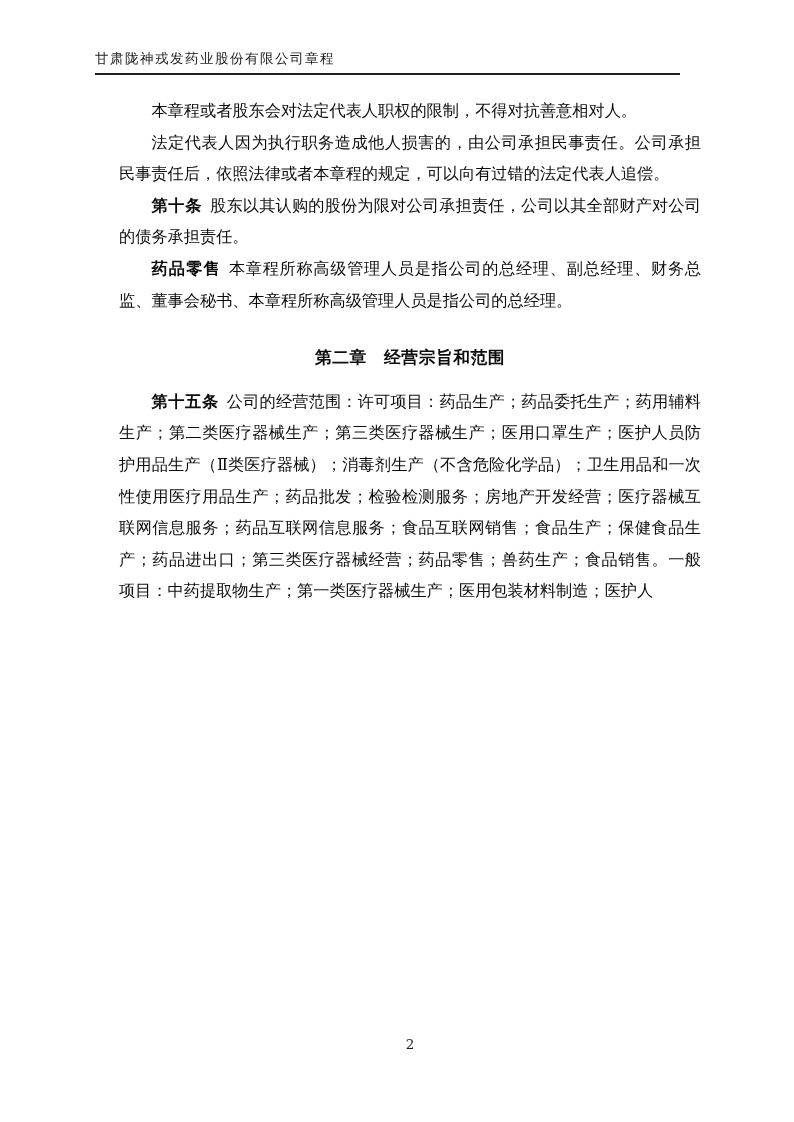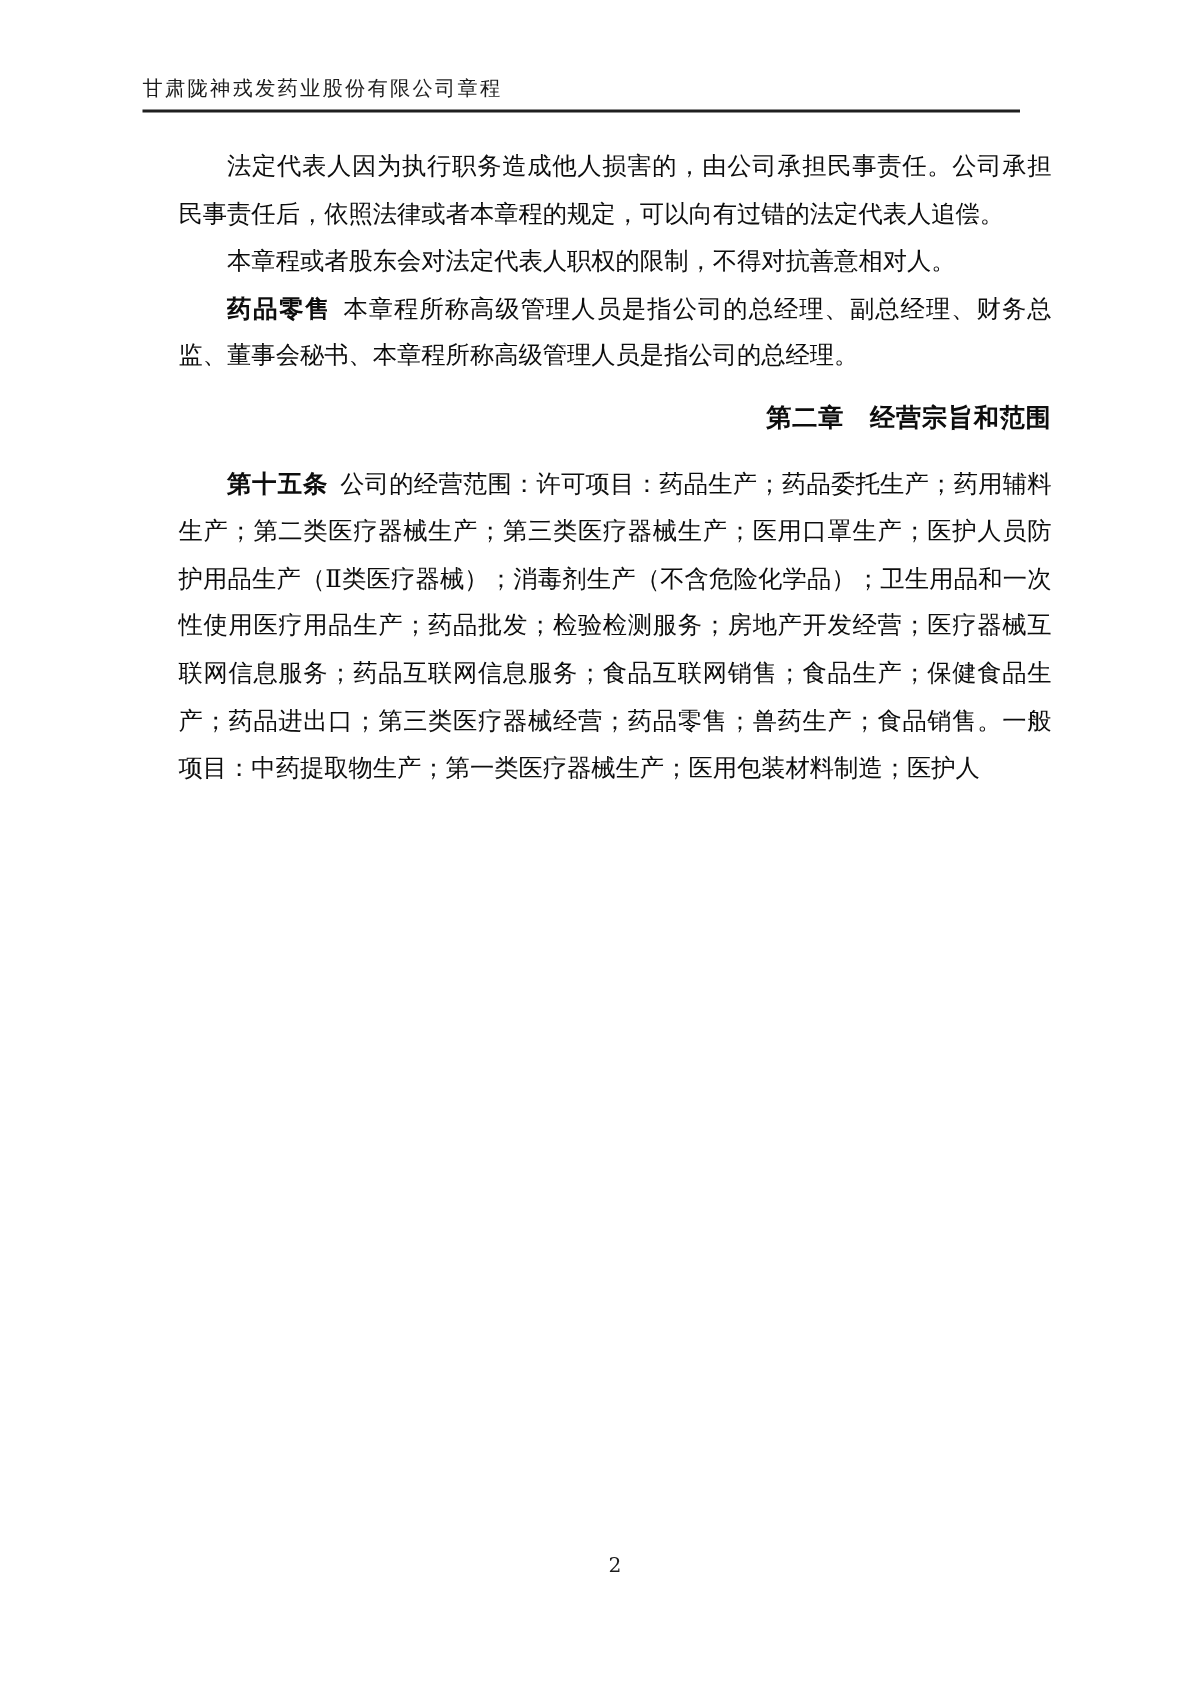--- a/index.html
+++ b/index.html
@@ -54,23 +54,23 @@
     margin: 0;
     text-indent: 2em;
   }
   .article-label {
     font-weight: 700;
     font-family: "DejaVu Sans", "Liberation Sans", sans-serif;
     margin-right: 8px;
     letter-spacing: 0.5px;
   }
   .chapter-heading {
-    margin: 10px 0 12px 0;
+    margin: 26px 0 12px 0;
     text-indent: 0;
-    text-align: right;
+    text-align: center;
     font-weight: 700;
     font-size: 16.8px;
     font-family: "DejaVu Sans", "Liberation Sans", sans-serif;
     letter-spacing: 0.5px;
   }
   
   .page-footer {
     position: absolute;
     left: 119px;
     top: 1036px;
@@ -84,22 +84,23 @@
 <body>
 
 <div class="page">
 
   <header class="page-header">
     <div class="header-title">甘肃陇神戎发药业股份有限公司章程</div>
     <div class="header-rule"></div>
   </header>
 
   <main class="doc-body" id="paragraphs">
+      <p class="para"><span class="para-text">本章程或者股东会对法定代表人职权的限制，不得对抗善意相对人。</span></p>
       <p class="para"><span class="para-text">法定代表人因为执行职务造成他人损害的，由公司承担民事责任。公司承担民事责任后，依照法律或者本章程的规定，可以向有过错的法定代表人追偿。</span></p>
-      <p class="para"><span class="para-text">本章程或者股东会对法定代表人职权的限制，不得对抗善意相对人。</span></p>
+      <p class="para"><b class="article-label">第十条</b><span class="para-text">股东以其认购的股份为限对公司承担责任，公司以其全部财产对公司的债务承担责任。</span></p>
       <p class="para"><b class="article-label">药品零售</b><span class="para-text">本章程所称高级管理人员是指公司的总经理、副总经理、财务总监、董事会秘书、本章程所称高级管理人员是指公司的总经理。</span></p>
       <h2 class="para chapter-heading">第二章　经营宗旨和范围</h2>
       <p class="para"><b class="article-label">第十五条</b><span class="para-text">公司的经营范围：许可项目：药品生产；药品委托生产；药用辅料生产；第二类医疗器械生产；第三类医疗器械生产；医用口罩生产；医护人员防护用品生产（Ⅱ类医疗器械）；消毒剂生产（不含危险化学品）；卫生用品和一次性使用医疗用品生产；药品批发；检验检测服务；房地产开发经营；医疗器械互联网信息服务；药品互联网信息服务；食品互联网销售；食品生产；保健食品生产；药品进出口；第三类医疗器械经营；药品零售；兽药生产；食品销售。一般项目：中药提取物生产；第一类医疗器械生产；医用包装材料制造；医护人</span></p>
     </main>
 
   <footer class="page-footer">
     <span>2</span>
   </footer>
 
 </div>

